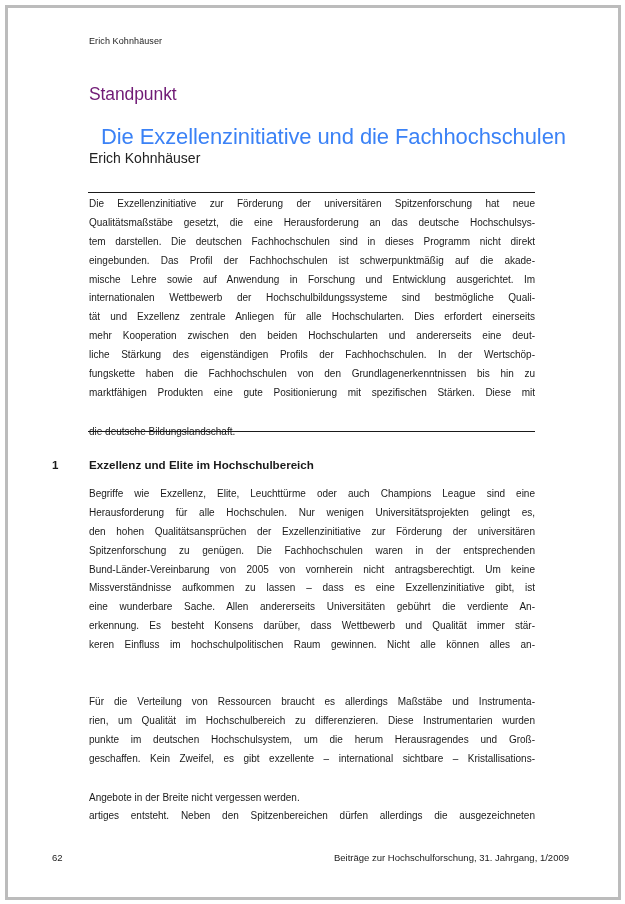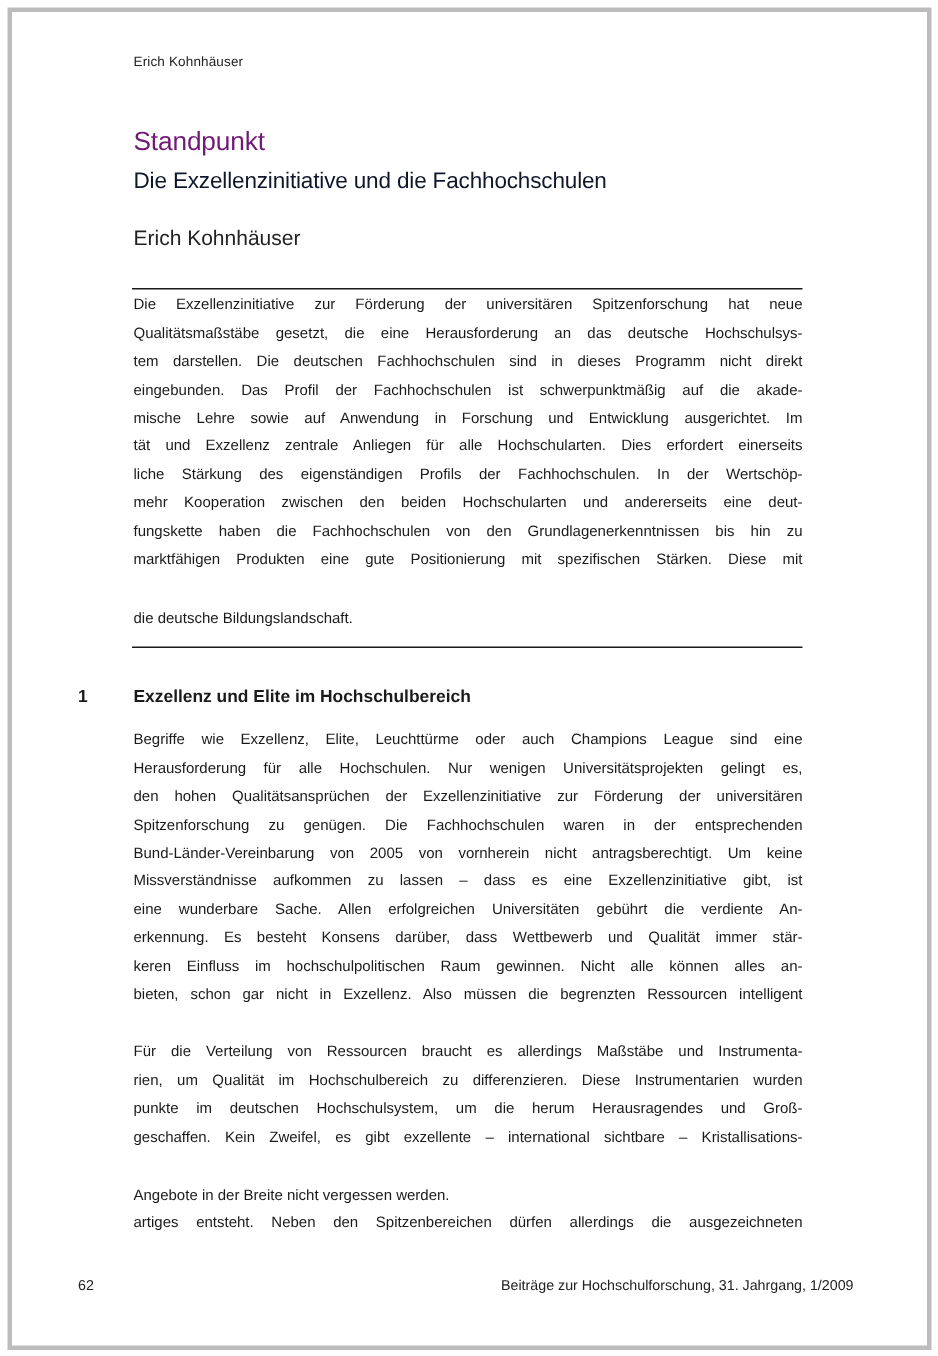--- a/index.html
+++ b/index.html
@@ -38,24 +38,24 @@
       top: 84px;
       font-size: 17.5px;
       font-weight: normal;
       color: #701a75;
       letter-spacing: -0.1px;
     }
     .title {
       position: absolute;
       left: 89px;
       top: 112px;
-      font-size: 15px;
+      font-size: 22px;
       font-weight: normal;
-      color: #0f172a;
-      margin: 0;
+      color: #3b82f6;
+      margin: 12px;
       letter-spacing: -0.1px;
     }
     .author {
       position: absolute;
       left: 89px;
       top: 150px;
       font-size: 14px;
       color: #222;
     }
     .rule {
@@ -134,44 +134,44 @@
 <div class="author">Erich Kohnhäuser</div>
 
 <div class="rule top"></div>
 
 <div class="text-block abstract">
   <span class="ln">Die Exzellenzinitiative zur Förderung der universitären Spitzenforschung hat neue</span>
   <span class="ln">Qualitätsmaßstäbe gesetzt, die eine Herausforderung an das deutsche Hochschulsys-</span>
   <span class="ln">tem darstellen. Die deutschen Fachhochschulen sind in dieses Programm nicht direkt</span>
   <span class="ln">eingebunden. Das Profil der Fachhochschulen ist schwerpunktmäßig auf die akade-</span>
   <span class="ln">mische Lehre sowie auf Anwendung in Forschung und Entwicklung ausgerichtet. Im</span>
+  <span class="ln">internationalen Wettbewerb der Hochschulbildungssysteme sind bestmögliche Quali-</span>
   <span class="ln">tät und Exzellenz zentrale Anliegen für alle Hochschularten. Dies erfordert einerseits</span>
+  <span class="ln">mehr Kooperation zwischen den beiden Hochschularten und andererseits eine deut-</span>
   <span class="ln">liche Stärkung des eigenständigen Profils der Fachhochschulen. In der Wertschöp-</span>
-  <span class="ln">mehr Kooperation zwischen den beiden Hochschularten und andererseits eine deut-</span>
   <span class="ln">fungskette haben die Fachhochschulen von den Grundlagenerkenntnissen bis hin zu</span>
   <span class="ln">marktfähigen Produkten eine gute Positionierung mit spezifischen Stärken. Diese mit</span>
   <span class="ln last">die deutsche Bildungslandschaft.</span>
 </div>
 
 <div class="rule bottom"></div>
 
 <div class="section-num">1</div>
 <h2 class="section-heading">Exzellenz und Elite im Hochschulbereich</h2>
 
 <div class="text-block para1">
   <span class="ln">Begriffe wie Exzellenz, Elite, Leuchttürme oder auch Champions League sind eine</span>
   <span class="ln">Herausforderung für alle Hochschulen. Nur wenigen Universitätsprojekten gelingt es,</span>
   <span class="ln">den hohen Qualitätsansprüchen der Exzellenzinitiative zur Förderung der universitären</span>
   <span class="ln">Spitzenforschung zu genügen. Die Fachhochschulen waren in der entsprechenden</span>
   <span class="ln">Bund-Länder-Vereinbarung von 2005 von vornherein nicht antragsberechtigt. Um keine</span>
   <span class="ln">Missverständnisse aufkommen zu lassen – dass es eine Exzellenzinitiative gibt, ist</span>
-  <span class="ln">eine wunderbare Sache. Allen erfolgreichen Universitäten gebührt die verdiente An-</span>
+  <span class="ln">eine wunderbare Sache. Allen andererseits Universitäten gebührt die verdiente An-</span>
   <span class="ln">erkennung. Es besteht Konsens darüber, dass Wettbewerb und Qualität immer stär-</span>
   <span class="ln">keren Einfluss im hochschulpolitischen Raum gewinnen. Nicht alle können alles an-</span>
-  <span class="ln">bieten, schon gar nicht in Exzellenz. Also müssen die begrenzten Ressourcen intelligent</span>
 </div>
 
 <div class="text-block para2">
   <span class="ln">Für die Verteilung von Ressourcen braucht es allerdings Maßstäbe und Instrumenta-</span>
   <span class="ln">rien, um Qualität im Hochschulbereich zu differenzieren. Diese Instrumentarien wurden</span>
   <span class="ln">punkte im deutschen Hochschulsystem, um die herum Herausragendes und Groß-</span>
   <span class="ln">geschaffen. Kein Zweifel, es gibt exzellente – international sichtbare – Kristallisations-</span>
   <span class="ln last">Angebote in der Breite nicht vergessen werden.</span>
   <span class="ln">artiges entsteht. Neben den Spitzenbereichen dürfen allerdings die ausgezeichneten</span>
 </div>

